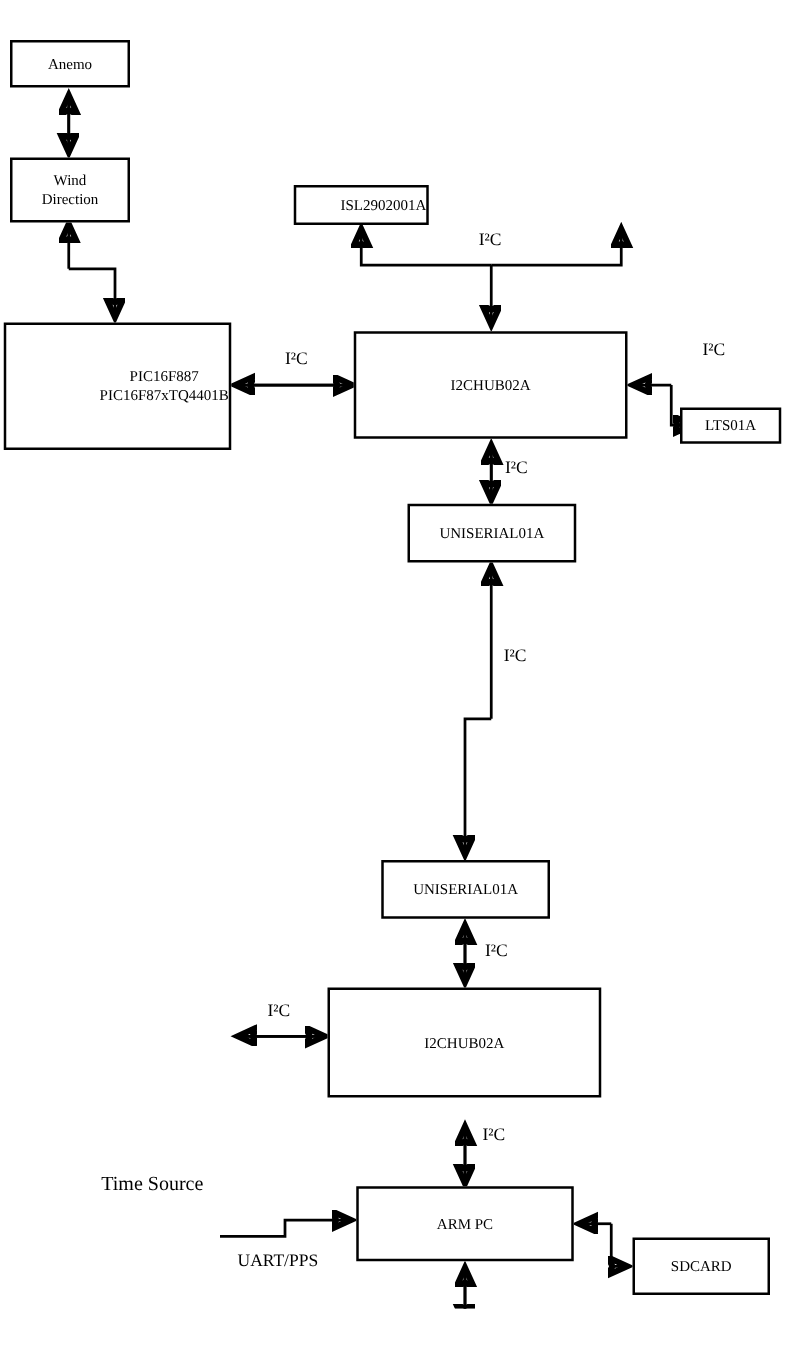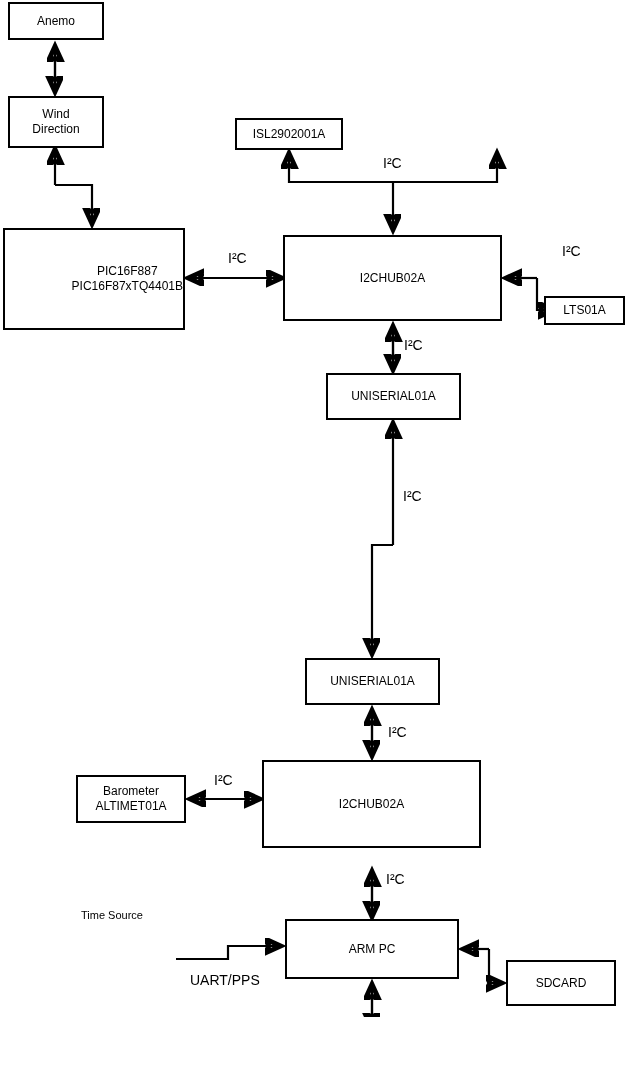--- a/index.html
+++ b/index.html
@@ -5,22 +5,23 @@
   html, body {
     margin: 0;
     padding: 0;
     background: #ffffff;
   }
   #diagram-root {
     position: relative;
     width: 640px;
     height: 1017px;
     background: #ffffff;
-    font-family: Liberation Sans, sans-serif;
+    font-family: Liberation Serif, serif;
     overflow: hidden;
+    margin-top: 30px;
   }
   .node {
     position: absolute;
     box-sizing: border-box;
     border: 2px solid #000000;
     background: #ffffff;
     display: flex;
     align-items: center;
     justify-content: center;
     text-align: center;
@@ -35,21 +36,21 @@
   }
   .edge-label {
     position: absolute;
     font-size: 14px;
     color: #000000;
     white-space: nowrap;
     z-index: 4;
   }
   .free-label {
     position: absolute;
-    font-size: 11px;
+    font-size: 16px;
     color: #000000;
     white-space: nowrap;
     z-index: 4;
   }
   svg.wires {
     position: absolute;
     left: 0;
     top: 0;
     width: 640px;
     height: 1089px;
@@ -121,21 +122,21 @@
   <div class="node" style="left:8px; top:96px; width:96px; height:52px;">
     <span class="lbl">Wind
 Direction</span>
   </div>
 
   <div class="node" style="left:3px; top:228px; width:182px; height:102px;justify-content:flex-end;">
     <span class="lbl">PIC16F887
 PIC16F87xTQ4401B</span>
   </div>
 
-  <div class="node" style="left:235px; top:118px; width:108px; height:32px;">
+  <div class="node" style="left:235px; top:118px; width:108px; height:32px;justify-content:flex-end;">
     <span class="lbl">ISL2902001A</span>
   </div>
 
 
   <div class="node" style="left:283px; top:235px; width:219px; height:86px;">
     <span class="lbl">I2CHUB02A</span>
   </div>
 
   <div class="node" style="left:544px; top:296px; width:81px; height:29px;">
     <span class="lbl">LTS01A</span>
@@ -146,24 +147,20 @@
   </div>
 
   <div class="node" style="left:305px; top:658px; width:135px; height:47px;">
     <span class="lbl">UNISERIAL01A</span>
   </div>
 
   <div class="node" style="left:262px; top:760px; width:219px; height:88px;">
     <span class="lbl">I2CHUB02A</span>
   </div>
 
-  <div class="node" style="left:76px; top:775px; width:110px; height:48px;">
-    <span class="lbl">Barometer
-ALTIMET01A</span>
-  </div>
 
 
   <div class="node" style="left:506px; top:960px; width:110px; height:46px;">
     <span class="lbl">SDCARD</span>
   </div>
 
   <div class="node" style="left:285px; top:919px; width:174px; height:60px;">
     <span class="lbl">ARM PC</span>
   </div>
 

